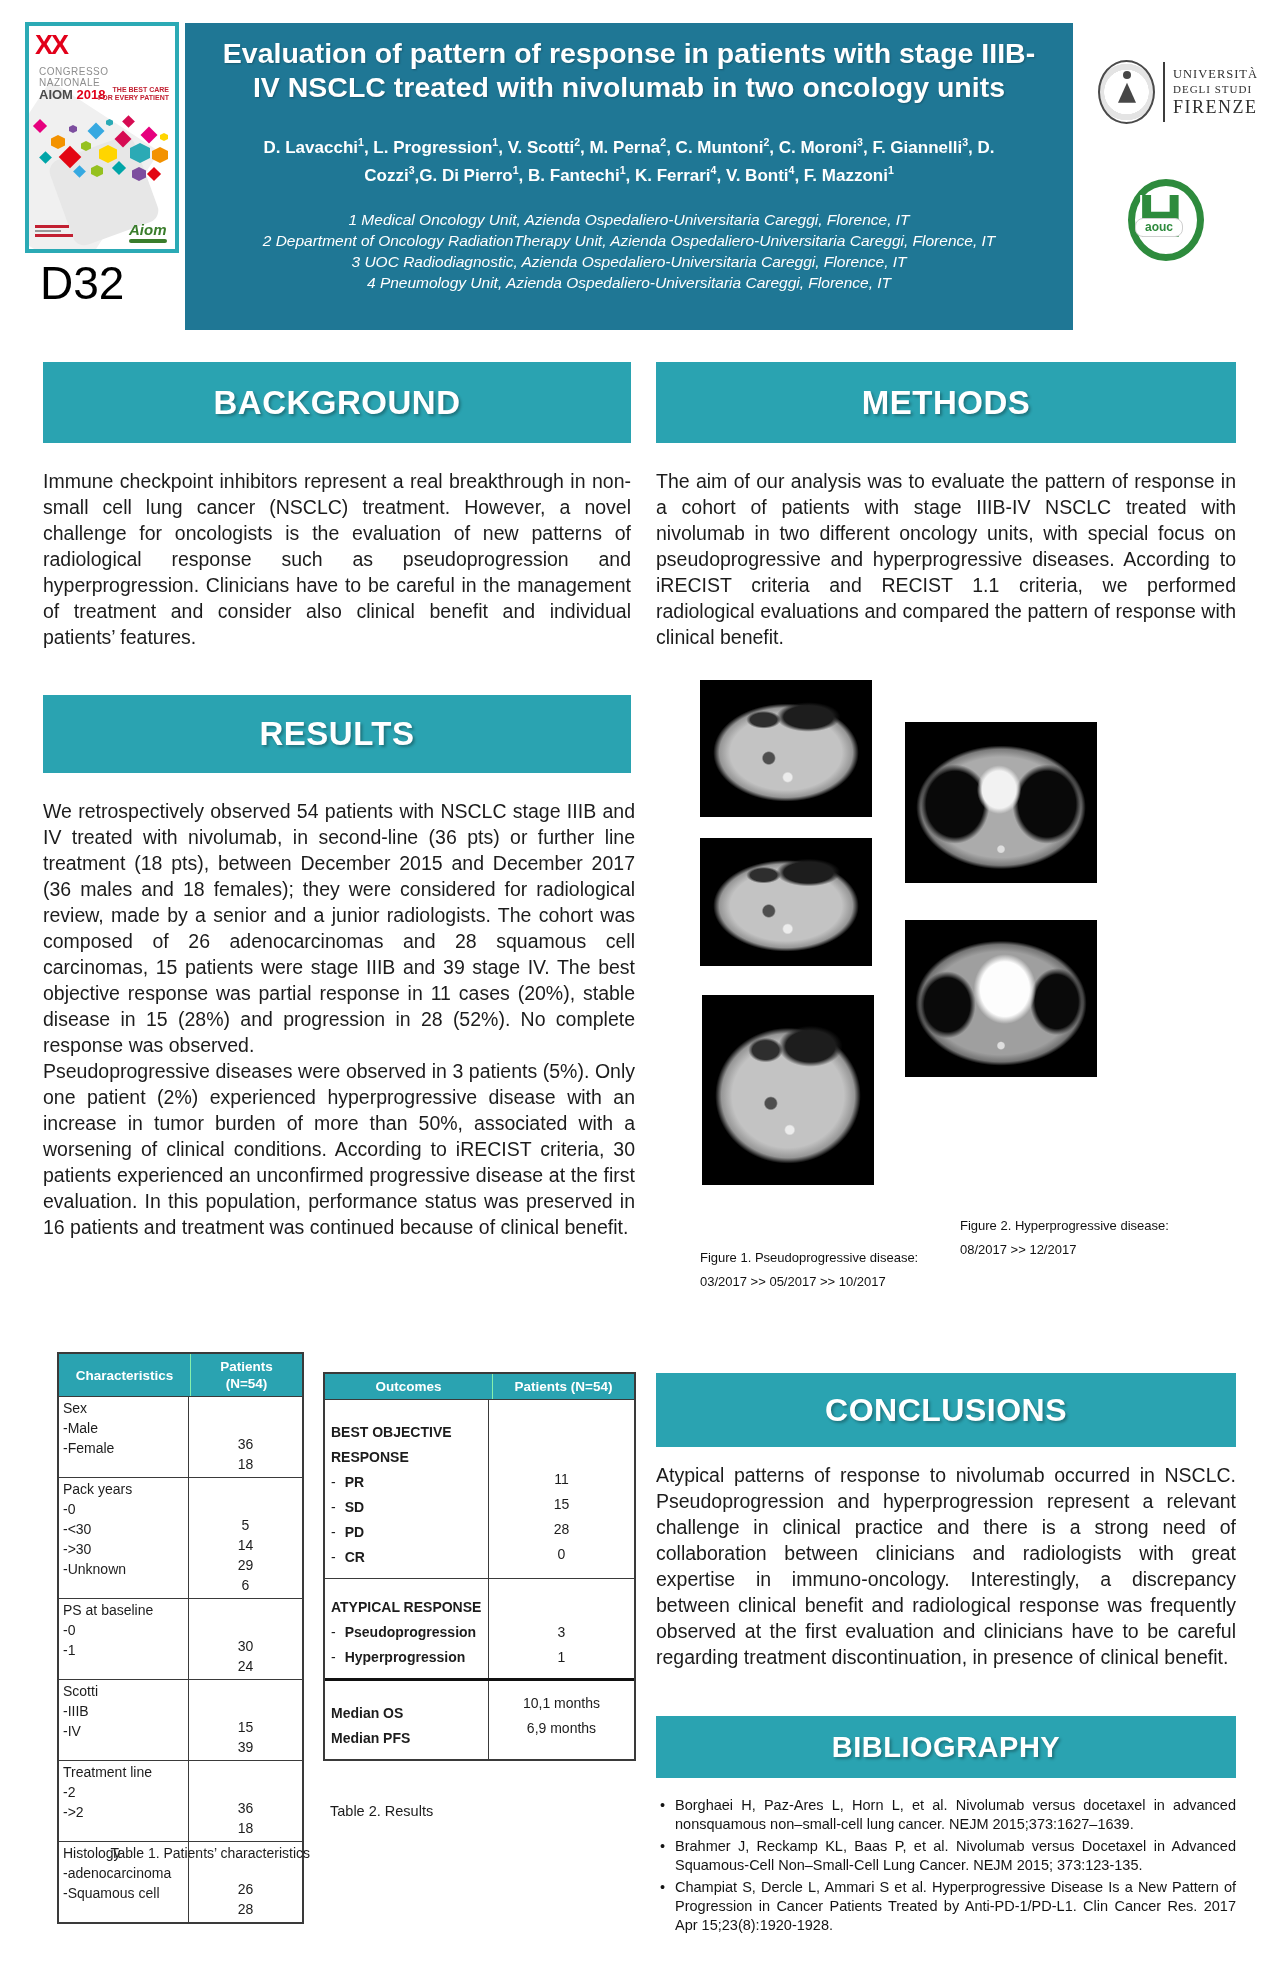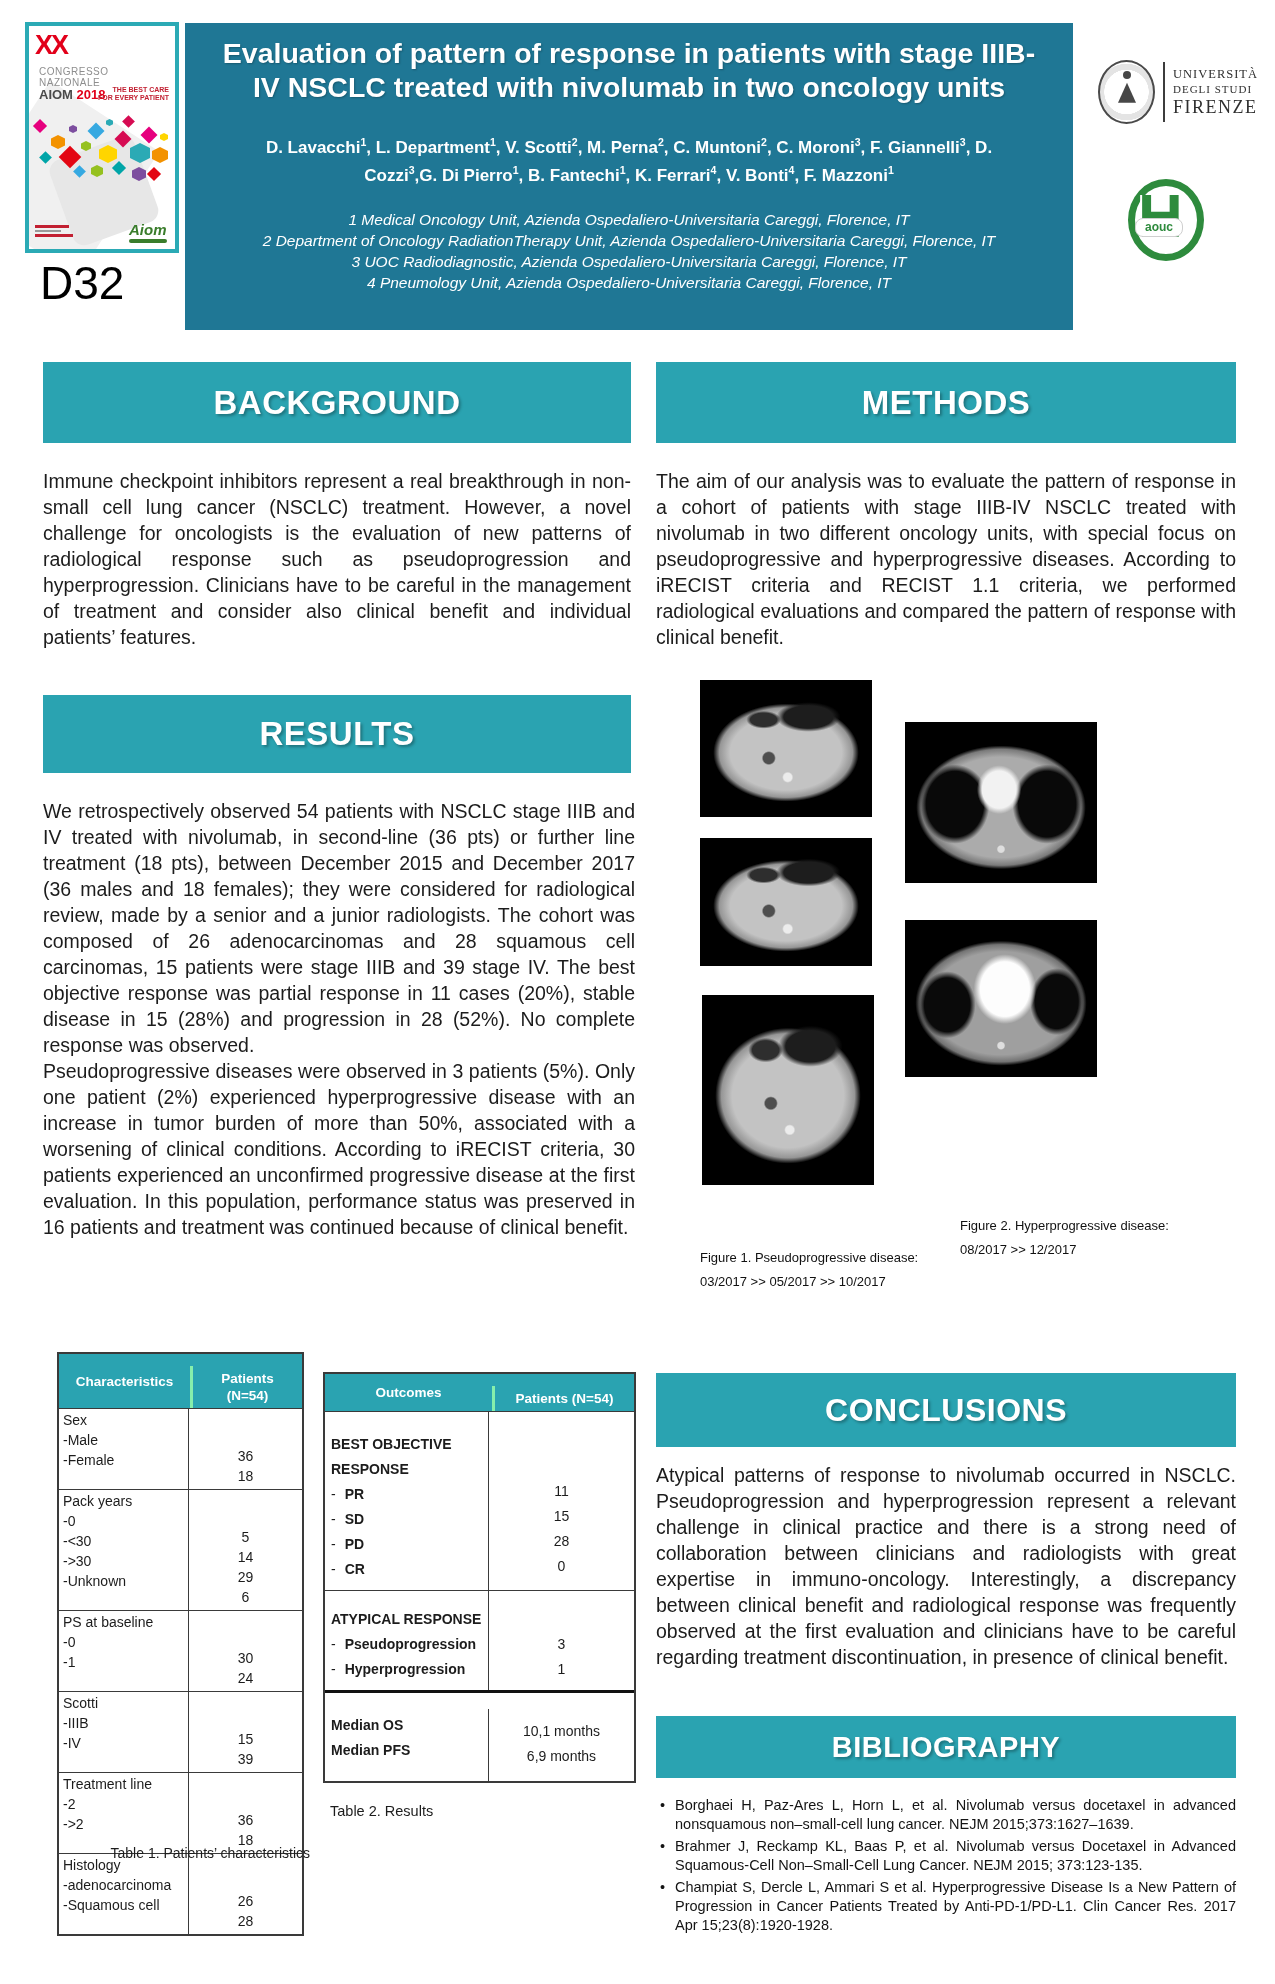--- a/index.html
+++ b/index.html
@@ -116,39 +116,39 @@
 
   
   .ptable{position:absolute;background:#fff;border:2px solid #3a3a3a;font-size:14px;}
   #table1{left:57px;top:1352px;width:243px;}
   #table2{left:323px;top:1372px;width:309px;}
   .t-head{display:flex;background:var(--bar_teal);color:#fff;font-weight:bold;text-align:center;}
   .t-hcell{display:flex;align-items:center;justify-content:center;padding:4px 2px;
     white-space:pre-line;font-size:13.5px;line-height:17px;}
   #table1 .t-hcell:first-child{width:127px;}
   #table2 .t-hcell:first-child{width:163px;}
-  .t-hcell:last-child{flex:1;border-left:3px solid #86efac;margin-top:12px;}
+  .t-hcell:last-child{flex:1;border-left:1px solid #86efac;}
   .t-group{display:flex;border-top:1px solid #3a3a3a;}
   .t-left{padding:1px 0 3px 4px;}
   #table1 .t-left{width:125px;}
   #table2 .t-left{width:157px;padding:20px 0 8px 6px;}
   .t-right{flex:1;border-left:1px solid #3a3a3a;text-align:center;padding:17px 0 3px;}
   #table1 .t-left div,#table1 .t-right div{line-height:20px;}
   #table1 .sp{height:20px;}
   #table2 .t-left div,#table2 .t-right div{line-height:25px;}
   #table2 .t-label{font-weight:bold;}
   #table2 .t-row .lbl{font-weight:bold;margin-left:9px;}
   #table2 .sp1{height:25px;} #table2 .sp2{height:50px;}
   #table2 .pad-top{padding-top:16px;}
   .thick{border-bottom:3px solid #111;}
   .t-summary{display:flex;}
   .t-summary .t-left div{font-weight:bold;line-height:32px;}
   .t-summary .t-right div{line-height:32px;}
   .t-summary .t-left{padding:10px 0 12px 6px;}
-  .t-summary .t-right{padding:10px 0 12px 0;margin-top:16px;}
+  .t-summary .t-right{padding:10px 0 12px 0;}
   .tcap{position:absolute;color:#1c1c1c;}
   #table1-caption{left:45px;top:1845px;width:265px;text-align:right;font-size:14px;}
   #table2-caption{left:330px;top:1803px;font-size:14.5px;}
 
   
   #biblio{position:absolute;left:658px;top:1796px;width:578px;margin:0;padding:0;list-style:none;}
   #biblio li{position:relative;padding-left:17px;margin-bottom:3px;text-align:justify;
     font-size:14.5px;line-height:19px;color:#141414;}
   #biblio li::before{content:"\2022";position:absolute;left:2px;}
 </style>
@@ -203,21 +203,21 @@
   </div>
 
   <div class="badge">D32</div>
 
   <div class="header-box">
     <div class="title">
       <div>Evaluation of pattern of response in patients with stage IIIB-</div>
       <div>IV NSCLC treated with nivolumab in two oncology units</div>
     </div>
     <div class="authors-wrap">
-      <div class="authors"><span>D. Lavacchi</span><sup>1</sup><span>, L. Department</span><sup>1</sup><span>, V. Scotti</span><sup>2</sup><span>, M. Perna</span><sup>2</sup><span>, C. Muntoni</span><sup>2</sup><span>, C. Moroni</span><sup>3</sup><span>, F. Giannelli</span><sup>3</sup><span>, D.</span></div>
+      <div class="authors"><span>D. Lavacchi</span><sup>1</sup><span>, L. Progression</span><sup>1</sup><span>, V. Scotti</span><sup>2</sup><span>, M. Perna</span><sup>2</sup><span>, C. Muntoni</span><sup>2</sup><span>, C. Moroni</span><sup>3</sup><span>, F. Giannelli</span><sup>3</sup><span>, D.</span></div>
       <div class="authors"><span>Cozzi</span><sup>3</sup><span>,G. Di Pierro</span><sup>1</sup><span>, B. Fantechi</span><sup>1</sup><span>, K. Ferrari</span><sup>4</sup><span>, V. Bonti</span><sup>4</sup><span>, F. Mazzoni</span><sup>1</sup></div>
     </div>
     <div class="affiliations" id="affiliations">
         <div>1 Medical Oncology Unit, Azienda Ospedaliero-Universitaria Careggi, Florence, IT</div>
         <div>2 Department of Oncology RadiationTherapy Unit, Azienda Ospedaliero-Universitaria Careggi, Florence, IT</div>
         <div>3 UOC Radiodiagnostic, Azienda Ospedaliero-Universitaria Careggi, Florence, IT</div>
         <div>4 Pneumology Unit, Azienda Ospedaliero-Universitaria Careggi, Florence, IT</div>
       </div>
   </div>
 

